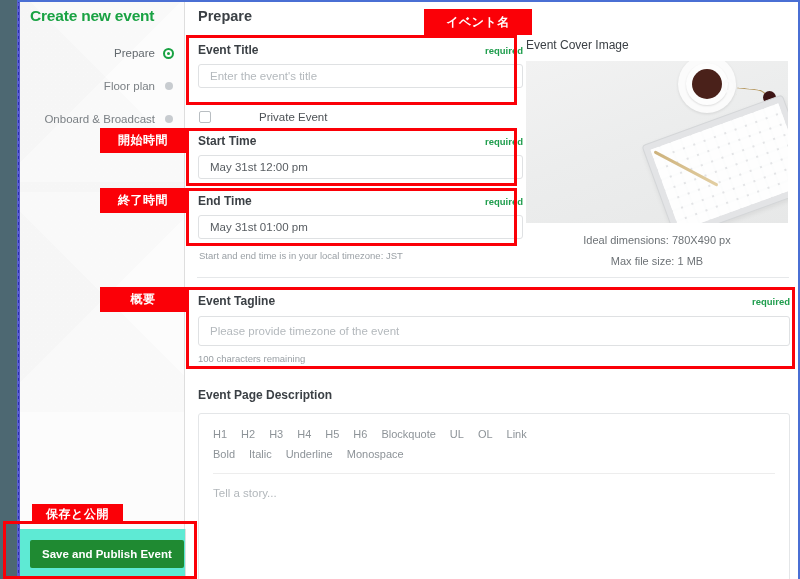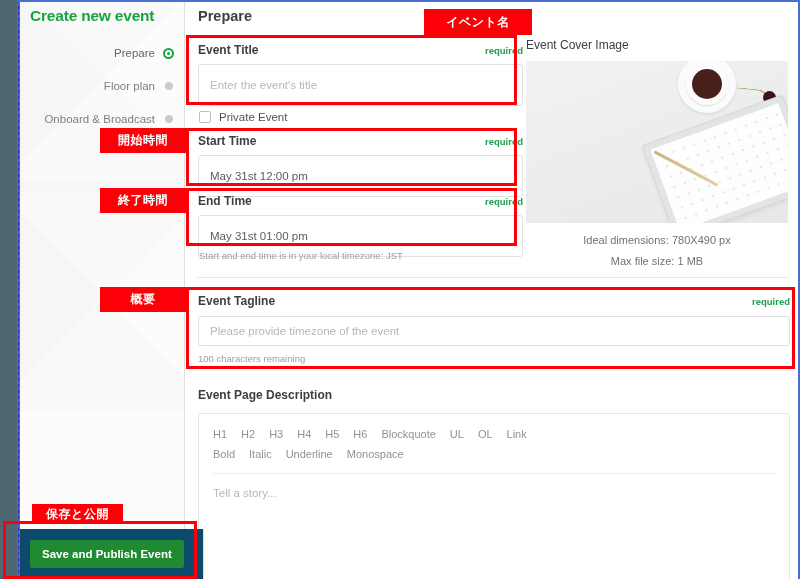--- a/index.html
+++ b/index.html
@@ -102,35 +102,35 @@
     display: flex; align-items: baseline; justify-content: space-between;
   }
   .field-label {
     font-size: 12px; font-weight: 700; color: #3b4045;
   }
   .required {
     font-size: 9.5px; font-weight: 700; color: #1f9d4d;
   }
   .text-input {
     margin-top: 7px;
-    width: 100%; height: 42px;
+    width: 100%; height: 24px;
     border: 1px solid #dfe1e3; border-radius: 3px;
     background: #fff;
     display: flex; align-items: center;
     padding: 0 11px;
     font-size: 11.5px; color: #575c61;
   }
   .text-input.placeholder { color: #b4b9bd; }
 
   
   .blk-title { position: absolute; left: 12px; top: 41px; width: 325px; }
   
   .private-row {
     position: absolute; left: 13px; top: 109px;
-    display: flex; align-items: center;
+    display: flex; align-items: center; gap: 40px;
   }
   .checkbox {
     width: 12px; height: 12px; border: 1.5px solid #b9bec2;
     border-radius: 2px; background: #fff; margin-right: 8px;
   }
   .private-label { font-size: 11.5px; color: #4d5256; }
 
   .blk-start { position: absolute; left: 12px; top: 132px; width: 325px; }
   .blk-end { position: absolute; left: 12px; top: 192px; width: 325px; }
   .tz-note {
@@ -219,22 +219,22 @@
   .tb-row { display: flex; flex-wrap: wrap; }
   .tb-item {
     font-size: 11px; color: #8d9398; margin-right: 14px; line-height: 20px;
     white-space: nowrap;
   }
   .tb-sep { margin-top: 9px; height: 1px; background: #ededed; }
   .editor-ph { margin-top: 13px; font-size: 11.5px; color: #b2b7bb; }
 
   
   .save-bar {
-    position: absolute; left: 20px; top: 529px; width: 184px; height: 50px;
-    background: #0c4a6e; border-right: 1px solid #dedede;
+    position: absolute; left: 20px; top: 529px; width: 166px; height: 50px;
+    background: #5eead4; border-right: 1px solid #dedede;
   }
   .save-btn {
     position: absolute; left: 10px; top: 11px;
     background: #1f8a32; color: #fff; font-size: 11.5px; font-weight: 700;
     padding: 8px 12px; border-radius: 2px; border: none;
     font-family: "Liberation Sans", sans-serif;
     cursor: pointer; white-space: nowrap;
   }
 
   

